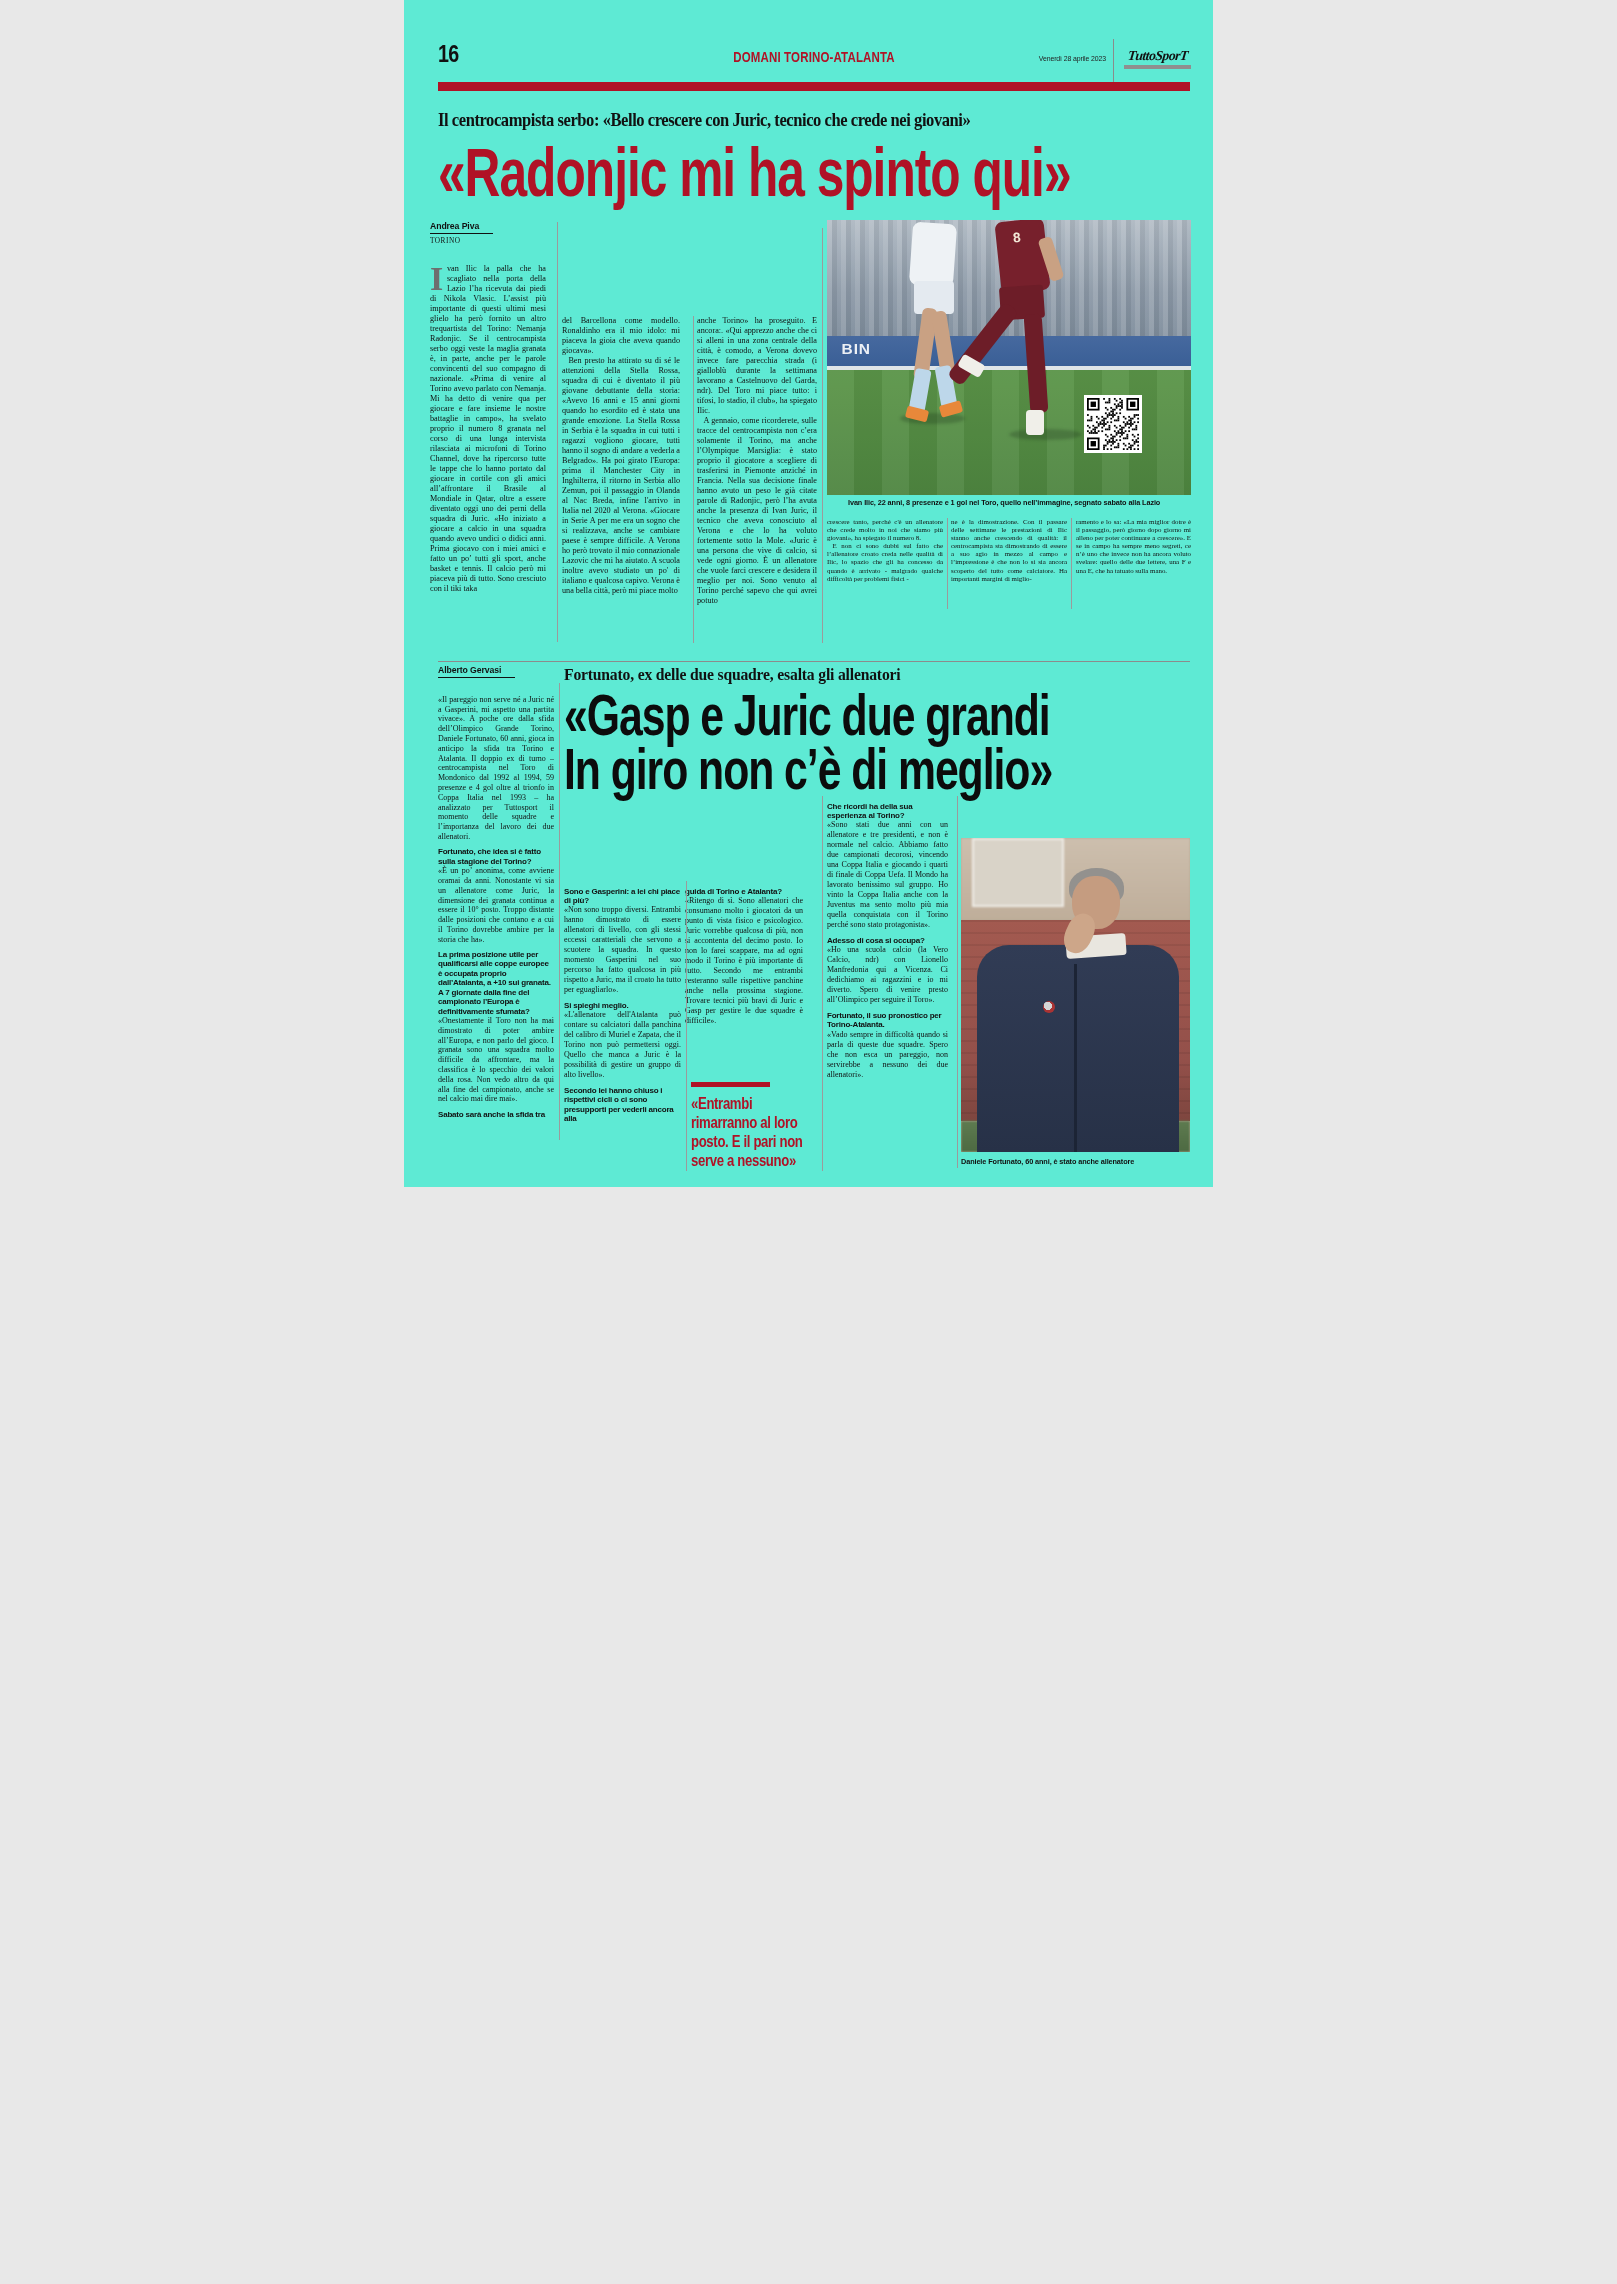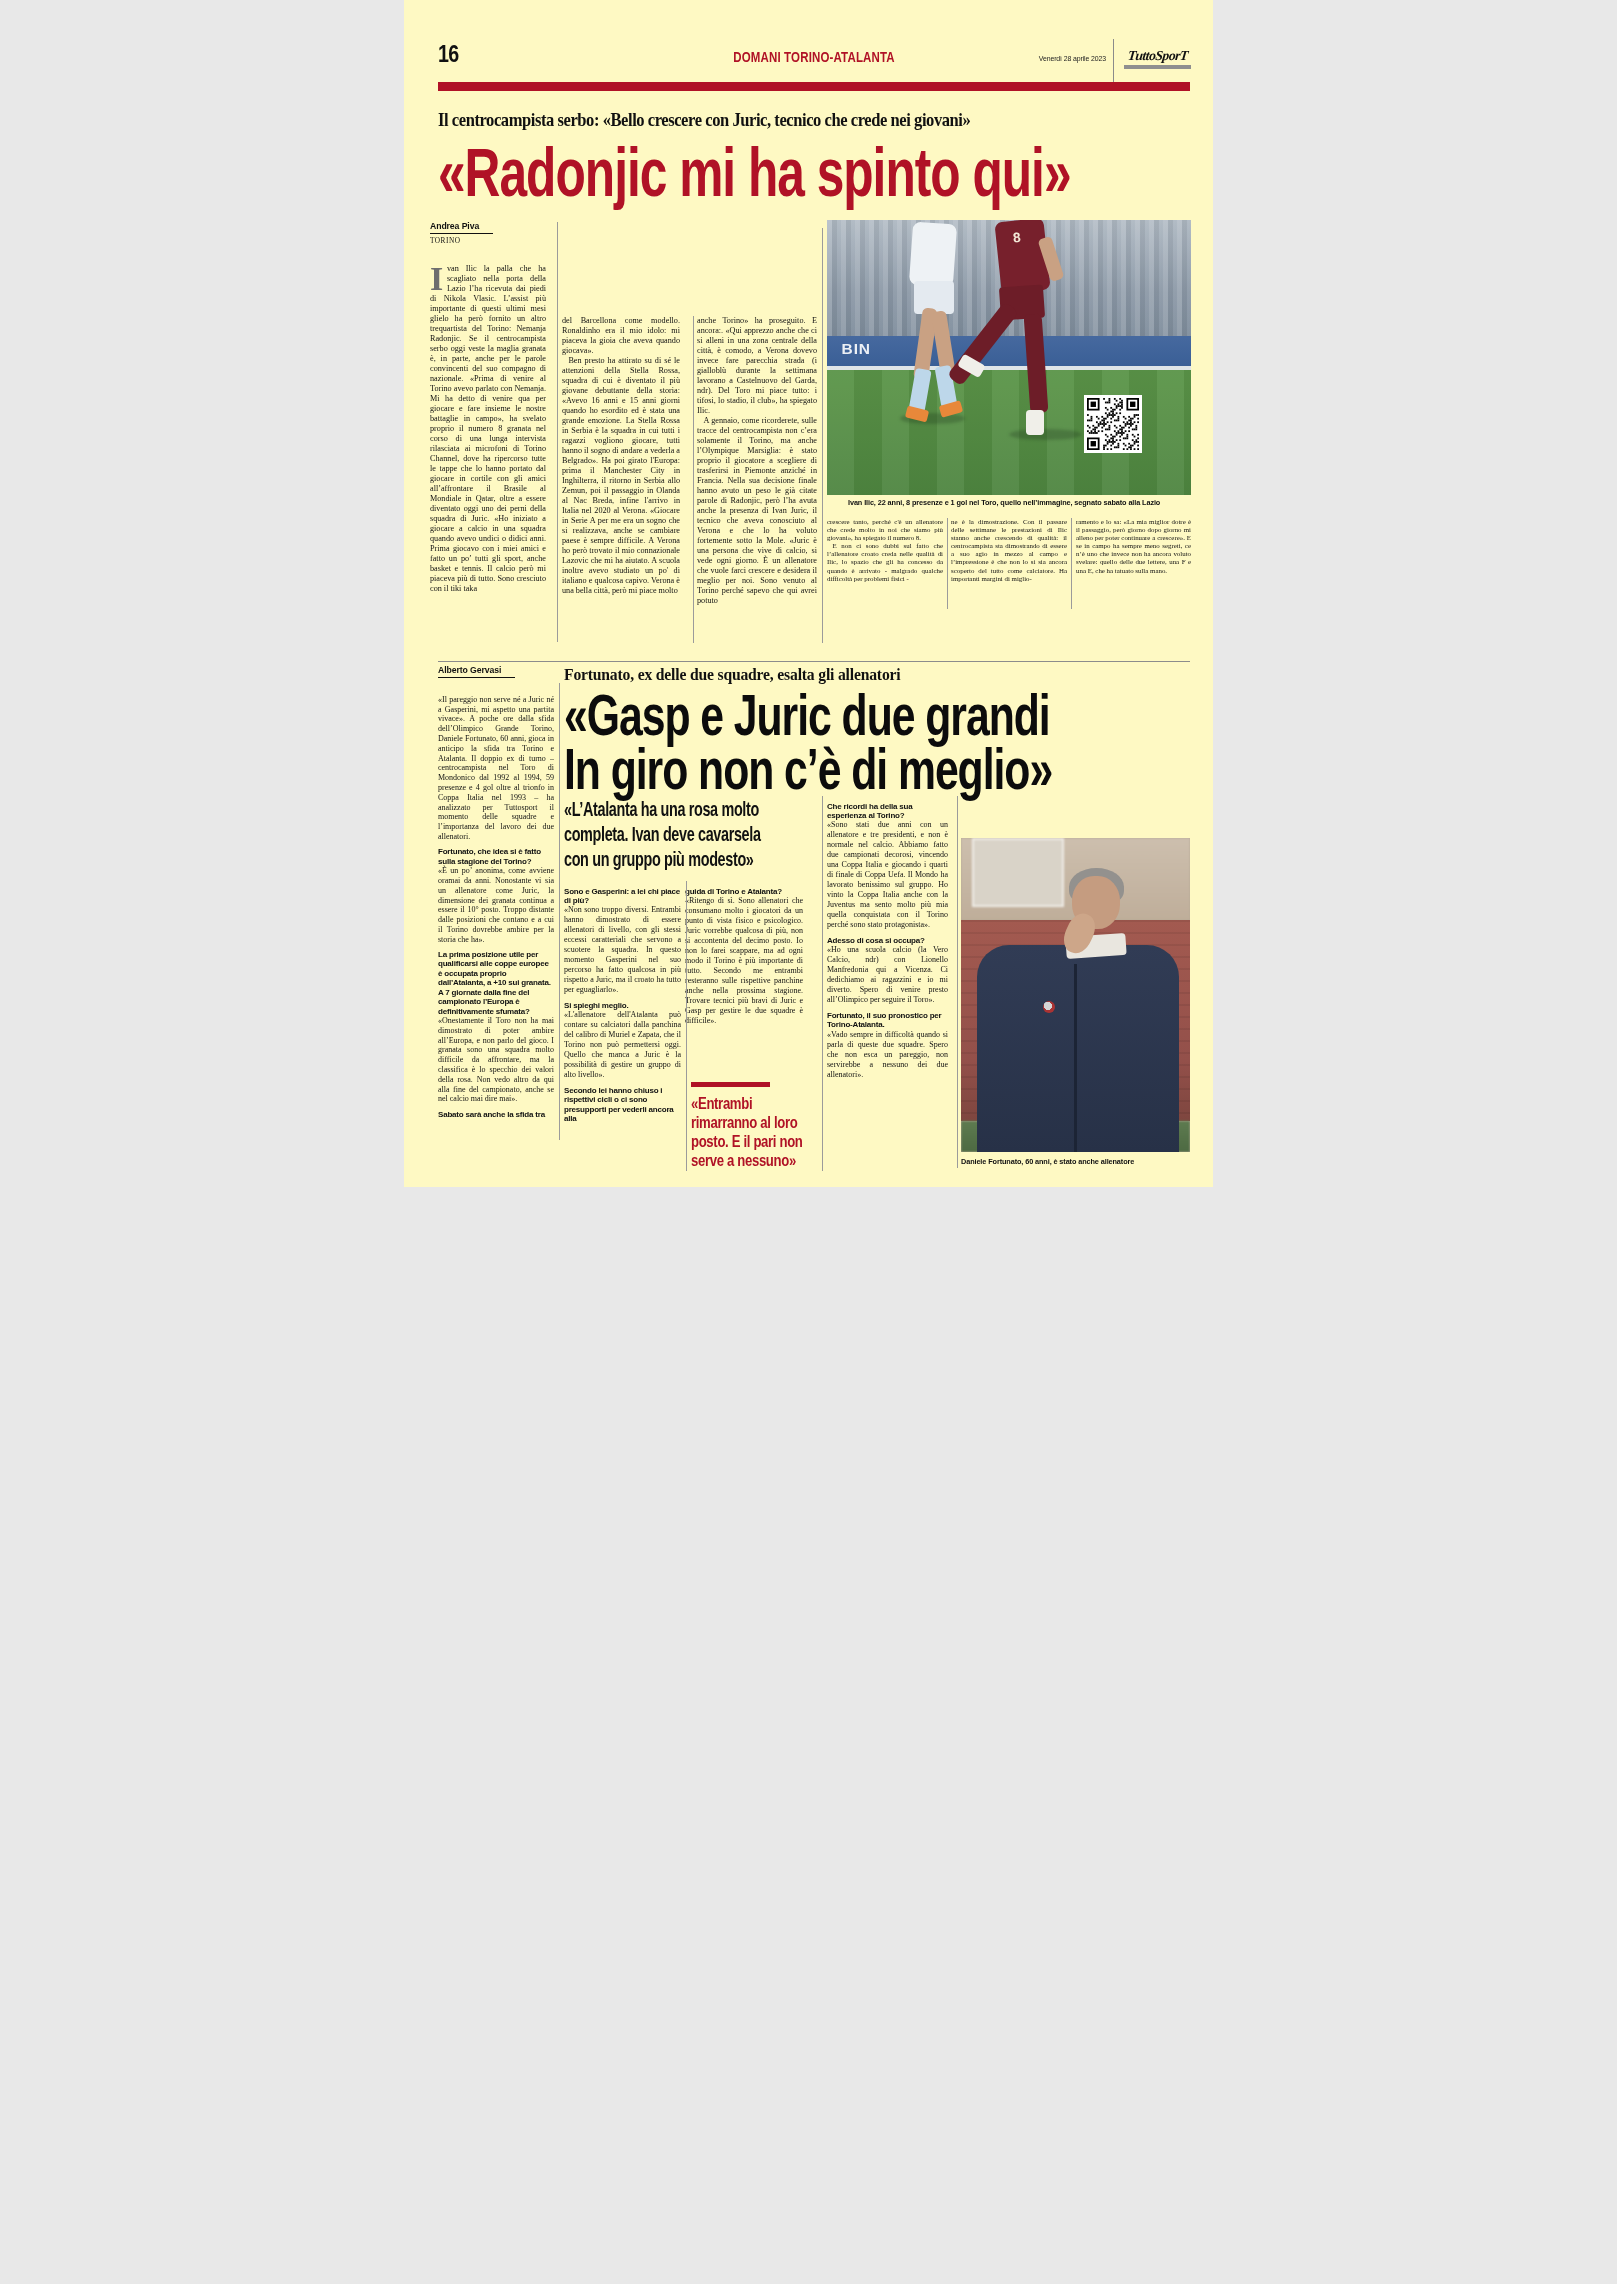--- a/index.html
+++ b/index.html
@@ -5,21 +5,21 @@
   :root{
     --red:#b01226;
     --qr-red:#ae3a42;
     --ink:#111;
     --rule:#9b9b9b;
   }
   *{box-sizing:border-box;margin:0;padding:0}
   html,body{background:#e8e8e8}
   .page{
     position:relative;width:809px;height:1187px;margin:0 auto;
-    background:#fef9c3;color:var(--ink);
+    background:#5eead4;color:var(--ink);
     font-family:"Liberation Serif",serif;overflow:hidden;
   }
   .abs{position:absolute}
   .cond{display:inline-block;transform-origin:0 0;white-space:nowrap}
 
   
   .pagenum{left:34px;top:42px;font:bold 24px/1 "Liberation Sans",sans-serif;letter-spacing:-0.9px;transform:scaleX(.82);transform-origin:0 0}
   .section-title{left:410px;top:50px;color:var(--red);font:bold 14px/1 "Liberation Sans",sans-serif;transform:translateX(-50%) scaleX(.82);white-space:nowrap;letter-spacing:0.2px}
   .edition-date{left:608px;top:56px;width:94px;text-align:right;font:6.9px/1 "Liberation Sans",sans-serif;color:#222;letter-spacing:-0.1px}
   .hdr-vrule{left:709px;top:39px;width:0.5px;height:43px;background:#8b8b8b}
@@ -438,25 +438,20 @@
 
   <div class="abs hdiv"></div>
 
   <div class="abs kicker2">
     <span class="cond">Fortunato, ex delle due squadre, esalta gli allenatori</span>
   </div>
   <div class="abs hl2">
     <div>«Gasp e Juric due grandi</div>
     <div>In giro non c’è di meglio»</div>
   </div>
-  <div class="abs subhead2">
-    <div>«L’Atalanta ha una rosa molto</div>
-    <div>completa. Ivan deve cavarsela</div>
-    <div>con un gruppo più modesto»</div>
-  </div>
 
   <div class="abs a2col" style="left:34px;top:665px;width:116px">
     <div><span class="byline-name">Alberto Gervasi</span></div>
     <div class="qa" style="margin-top:17px;height:461px;font-size:8px;line-height:9.8px">
       <p>«Il pareggio non serve né a Juric né a Gasperini, mi aspetto una partita vivace». A poche ore dalla sfida dell’Olimpico Grande Torino, Daniele Fortunato, 60 anni, gioca in anticipo la sfida tra Torino e Atalanta. Il doppio ex di turno – centrocampista nel Toro di Mondonico dal 1992 al 1994, 59 presenze e 4 gol oltre al trionfo in Coppa Italia nel 1993 – ha analizzato per Tuttosport il momento delle squadre e l’importanza del lavoro dei due allenatori.</p>
       <p class="q">Fortunato, che idea si è fatto sulla stagione del Torino?</p>
       <p>«È un po’ anonima, come avviene oramai da anni. Nonostante vi sia un allenatore come Juric, la dimensione dei granata continua a essere il 10° posto. Troppo distante dalle posizioni che contano e a cui il Torino dovrebbe ambire per la storia che ha».</p>
       <p class="q">La prima posizione utile per qualificarsi alle coppe europee è occupata proprio dall’Atalanta, a +10 sui granata. A 7 giornate dalla fine del campionato l’Europa è definitivamente sfumata?</p>
       <p>«Onestamente il Toro non ha mai dimostrato di poter ambire all’Europa, e non parlo del gioco. I granata sono una squadra molto difficile da affrontare, ma la classifica è lo specchio dei valori della rosa. Non vedo altro da qui alla fine del campionato, anche se nel calcio mai dire mai».</p>
       <p class="q">Sabato sarà anche la sfida tra</p>

